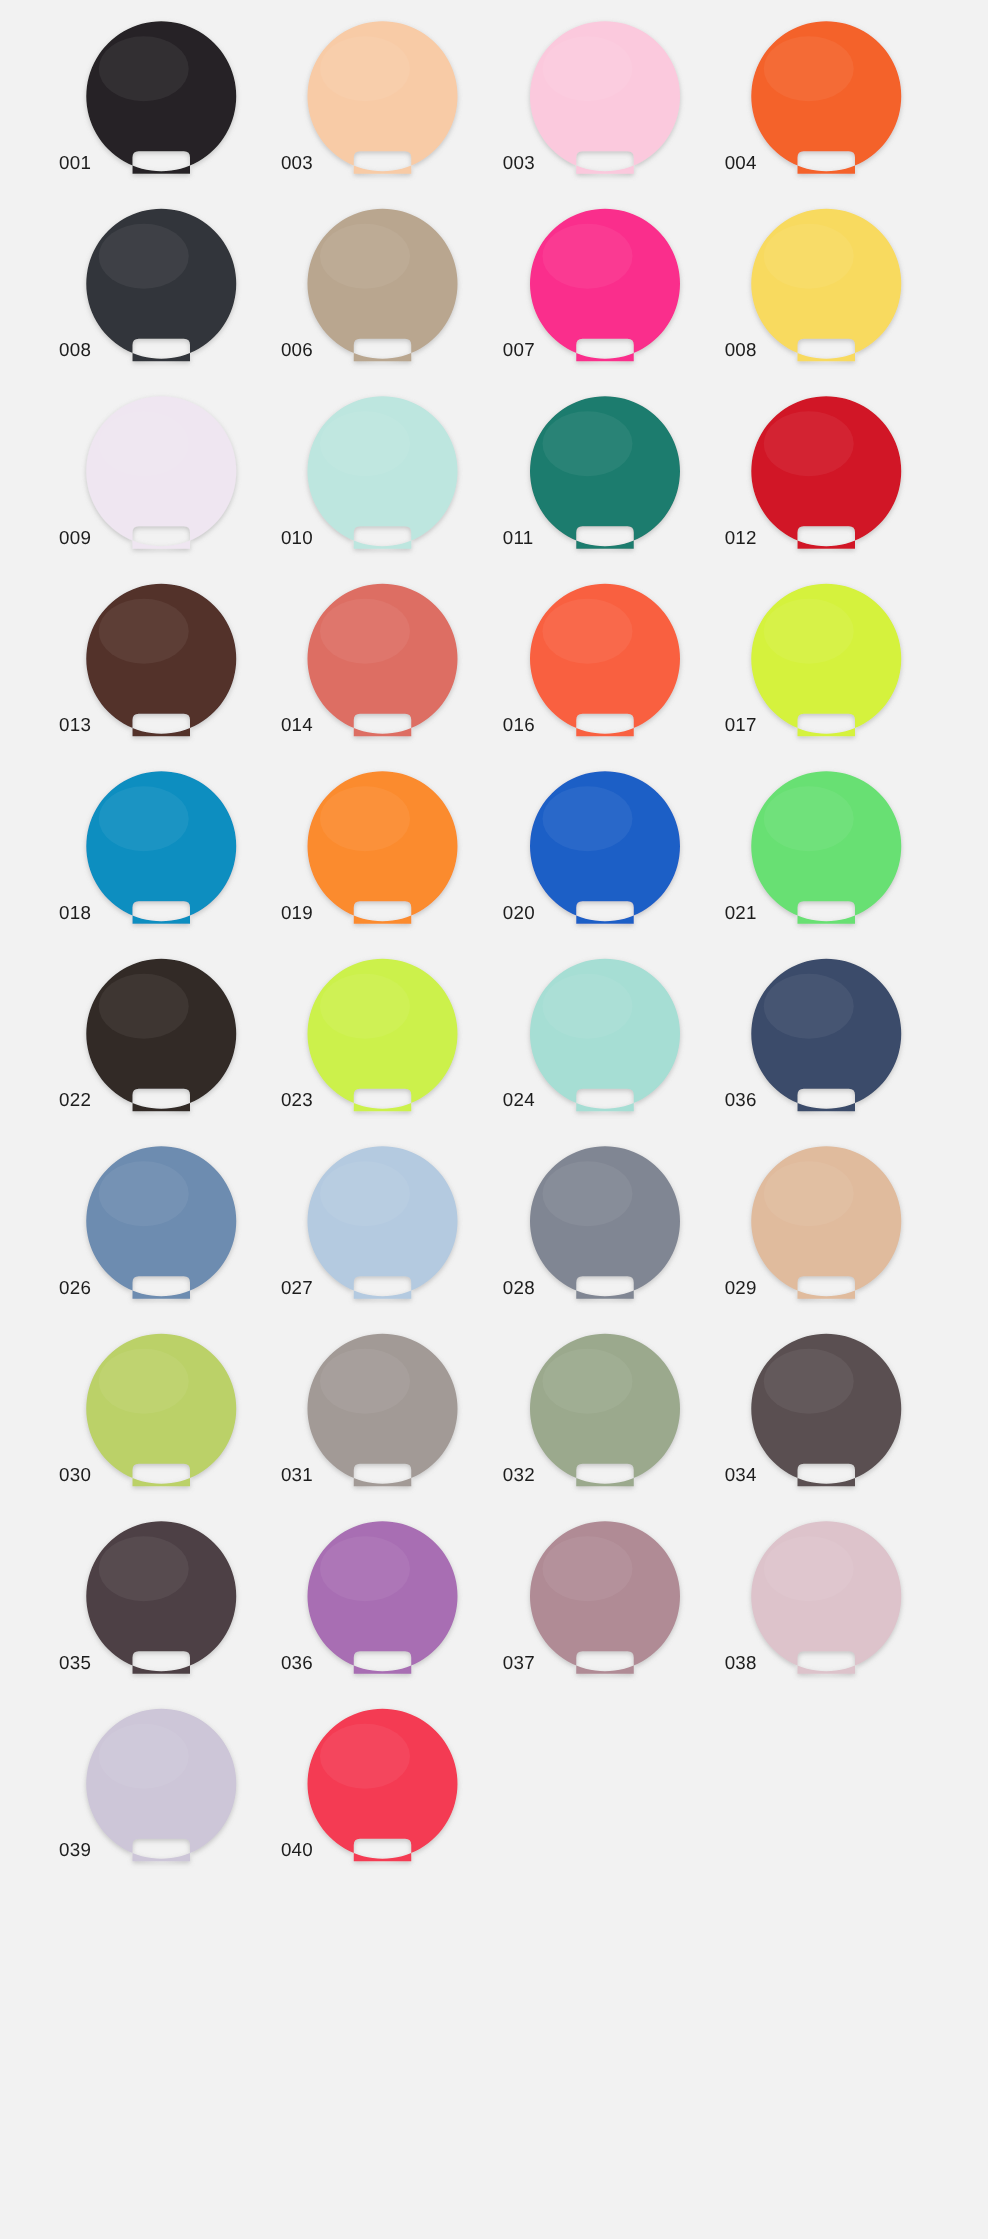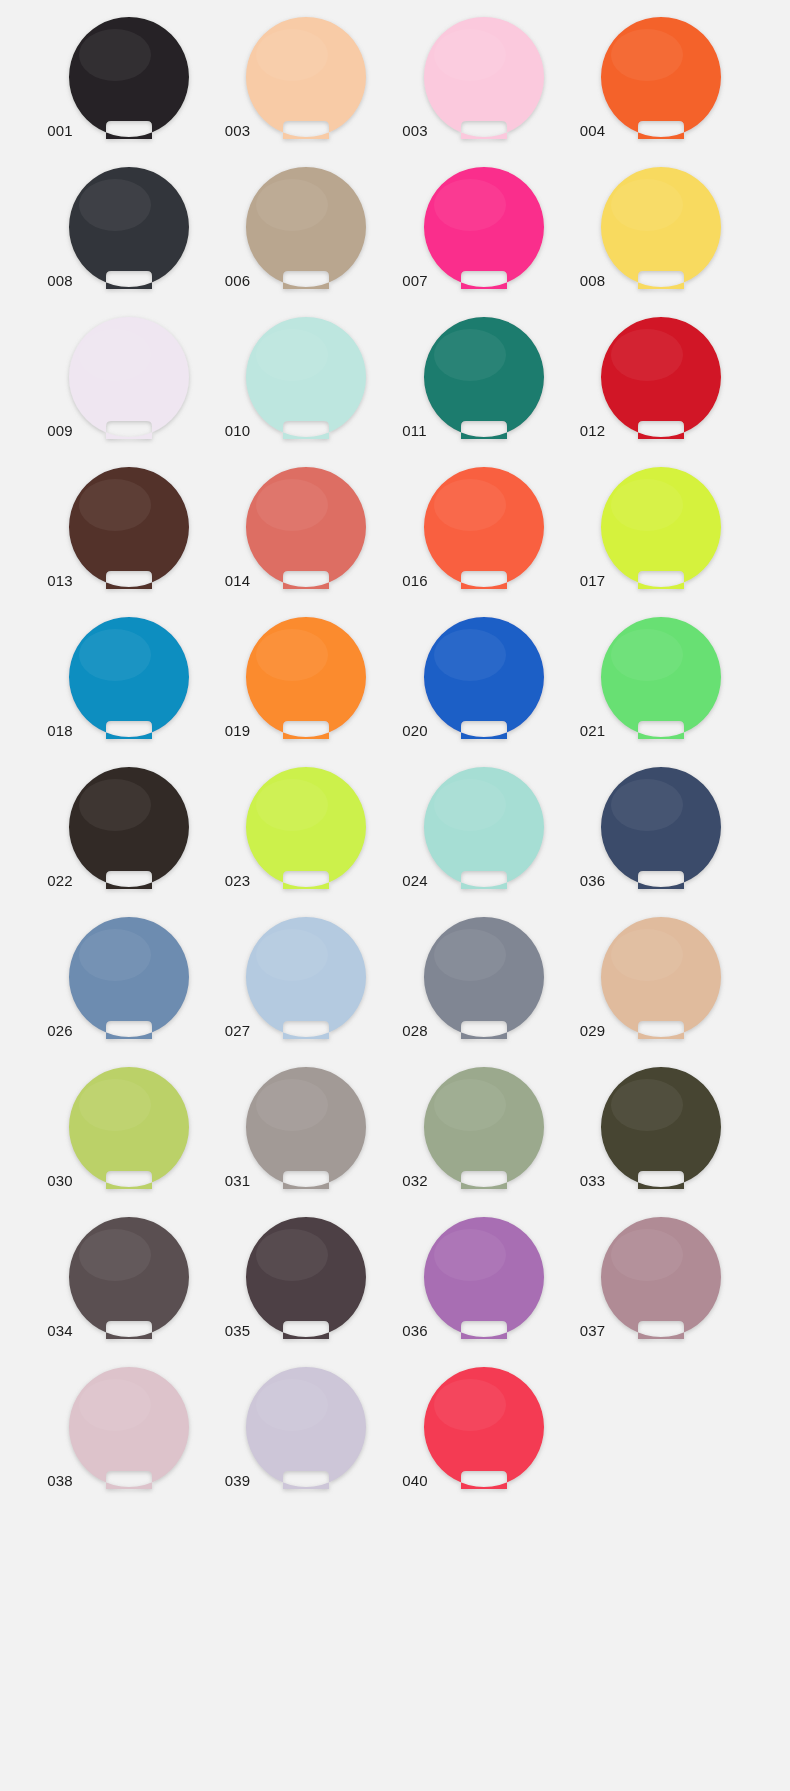--- a/index.html
+++ b/index.html
@@ -657,39 +657,20 @@
           </g>
           <ellipse cx="46" cy="33" rx="36" ry="26" fill="#ffffff" opacity="0.06" clip-path="url(#nclip31)"></ellipse>
         </svg>
       </div>
       <div class="swatch-label">032</div>
     </div>
     <div class="swatch-cell">
       <div class="swatch-disc">
         <svg viewBox="0 0 120 110" width="120" height="110">
           <defs>
-            <clipPath id="nclip32">
-              <path d="M 60 -5 A 60 60 0 1 1 59.99 -5 Z M 37 117 L 37 104 Q 37 99 42 99 L 78 99 Q 83 99 83 104 L 83 117 Z" clip-rule="evenodd"></path>
-            </clipPath>
-            <filter id="fnclip32" x="-30%" y="-30%" width="160%" height="160%">
-              <feDropShadow dx="0" dy="1.5" stdDeviation="2.2" flood-color="#8a8a8a" flood-opacity="0.45"></feDropShadow>
-            </filter>
-          </defs>
-          <g filter="url(#fnclip32)">
-            <path d="M 60 -5 A 60 60 0 1 1 59.99 -5 Z M 37 117 L 37 104 Q 37 99 42 99 L 78 99 Q 83 99 83 104 L 83 117 Z" fill-rule="evenodd" fill="#464430"></path>
-          </g>
-          <ellipse cx="46" cy="33" rx="36" ry="26" fill="#ffffff" opacity="0.06" clip-path="url(#nclip32)"></ellipse>
-        </svg>
-      </div>
-      <div class="swatch-label">033</div>
-    </div>
-    <div class="swatch-cell">
-      <div class="swatch-disc">
-        <svg viewBox="0 0 120 110" width="120" height="110">
-          <defs>
             <clipPath id="nclip33">
               <path d="M 60 -5 A 60 60 0 1 1 59.99 -5 Z M 37 117 L 37 104 Q 37 99 42 99 L 78 99 Q 83 99 83 104 L 83 117 Z" clip-rule="evenodd"></path>
             </clipPath>
             <filter id="fnclip33" x="-30%" y="-30%" width="160%" height="160%">
               <feDropShadow dx="0" dy="1.5" stdDeviation="2.2" flood-color="#8a8a8a" flood-opacity="0.45"></feDropShadow>
             </filter>
           </defs>
           <g filter="url(#fnclip33)">
             <path d="M 60 -5 A 60 60 0 1 1 59.99 -5 Z M 37 117 L 37 104 Q 37 99 42 99 L 78 99 Q 83 99 83 104 L 83 117 Z" fill-rule="evenodd" fill="#5a5051"></path>
           </g>

